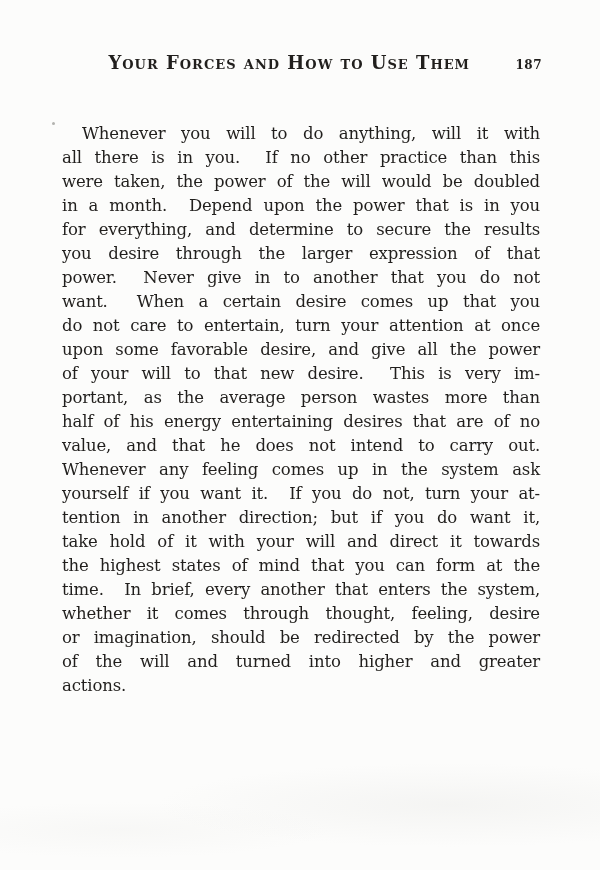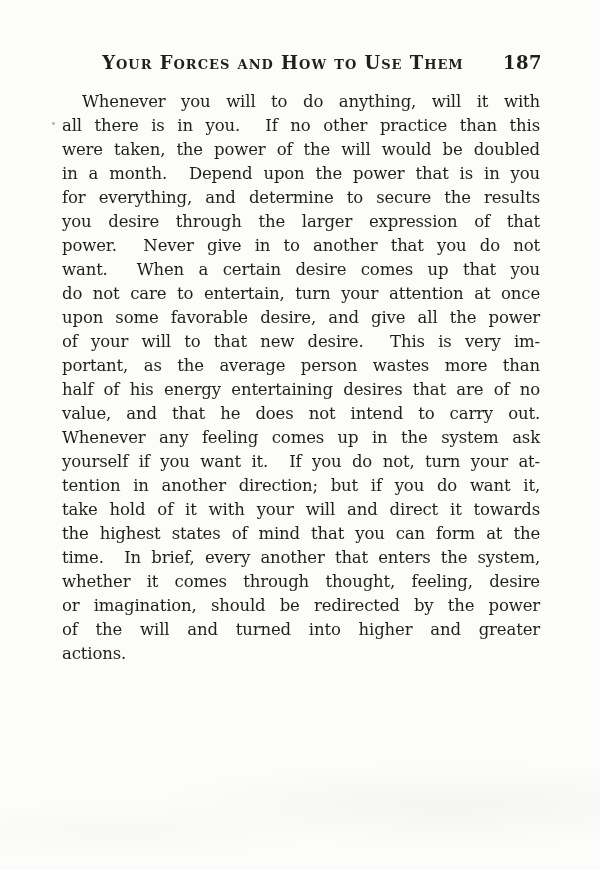--- a/index.html
+++ b/index.html
@@ -30,21 +30,21 @@
   .header-title {
     flex: 1;
     text-align: center;
     font-variant: small-caps;
     font-size: 18px;
     font-weight: 600;
     letter-spacing: 1px;
     white-space: nowrap;
   }
   .page-number {
-    font-size: 18px;
+    font-size: 12px;
     font-weight: 600;
     margin-left: 6px;
     letter-spacing: 0.5px;
   }
   .page-body {
     position: absolute;
     top: 90px;
     left: 62px;
     width: 478px;
   }
@@ -58,20 +58,21 @@
     letter-spacing: -0.15px;
     white-space: pre-wrap;
     text-align: justify;
     text-align-last: justify;
   }
   .line.last {
     text-align-last: left;
   }
   .line.indent {
     text-indent: 20px;
+    margin-top: 32px;
   }
   .scan-artifact-dot {
     position: absolute;
     left: 52px;
     top: 122px;
     width: 3px;
     height: 3px;
     border-radius: 50%;
     background: #8a8a86;
     opacity: 0.65;

